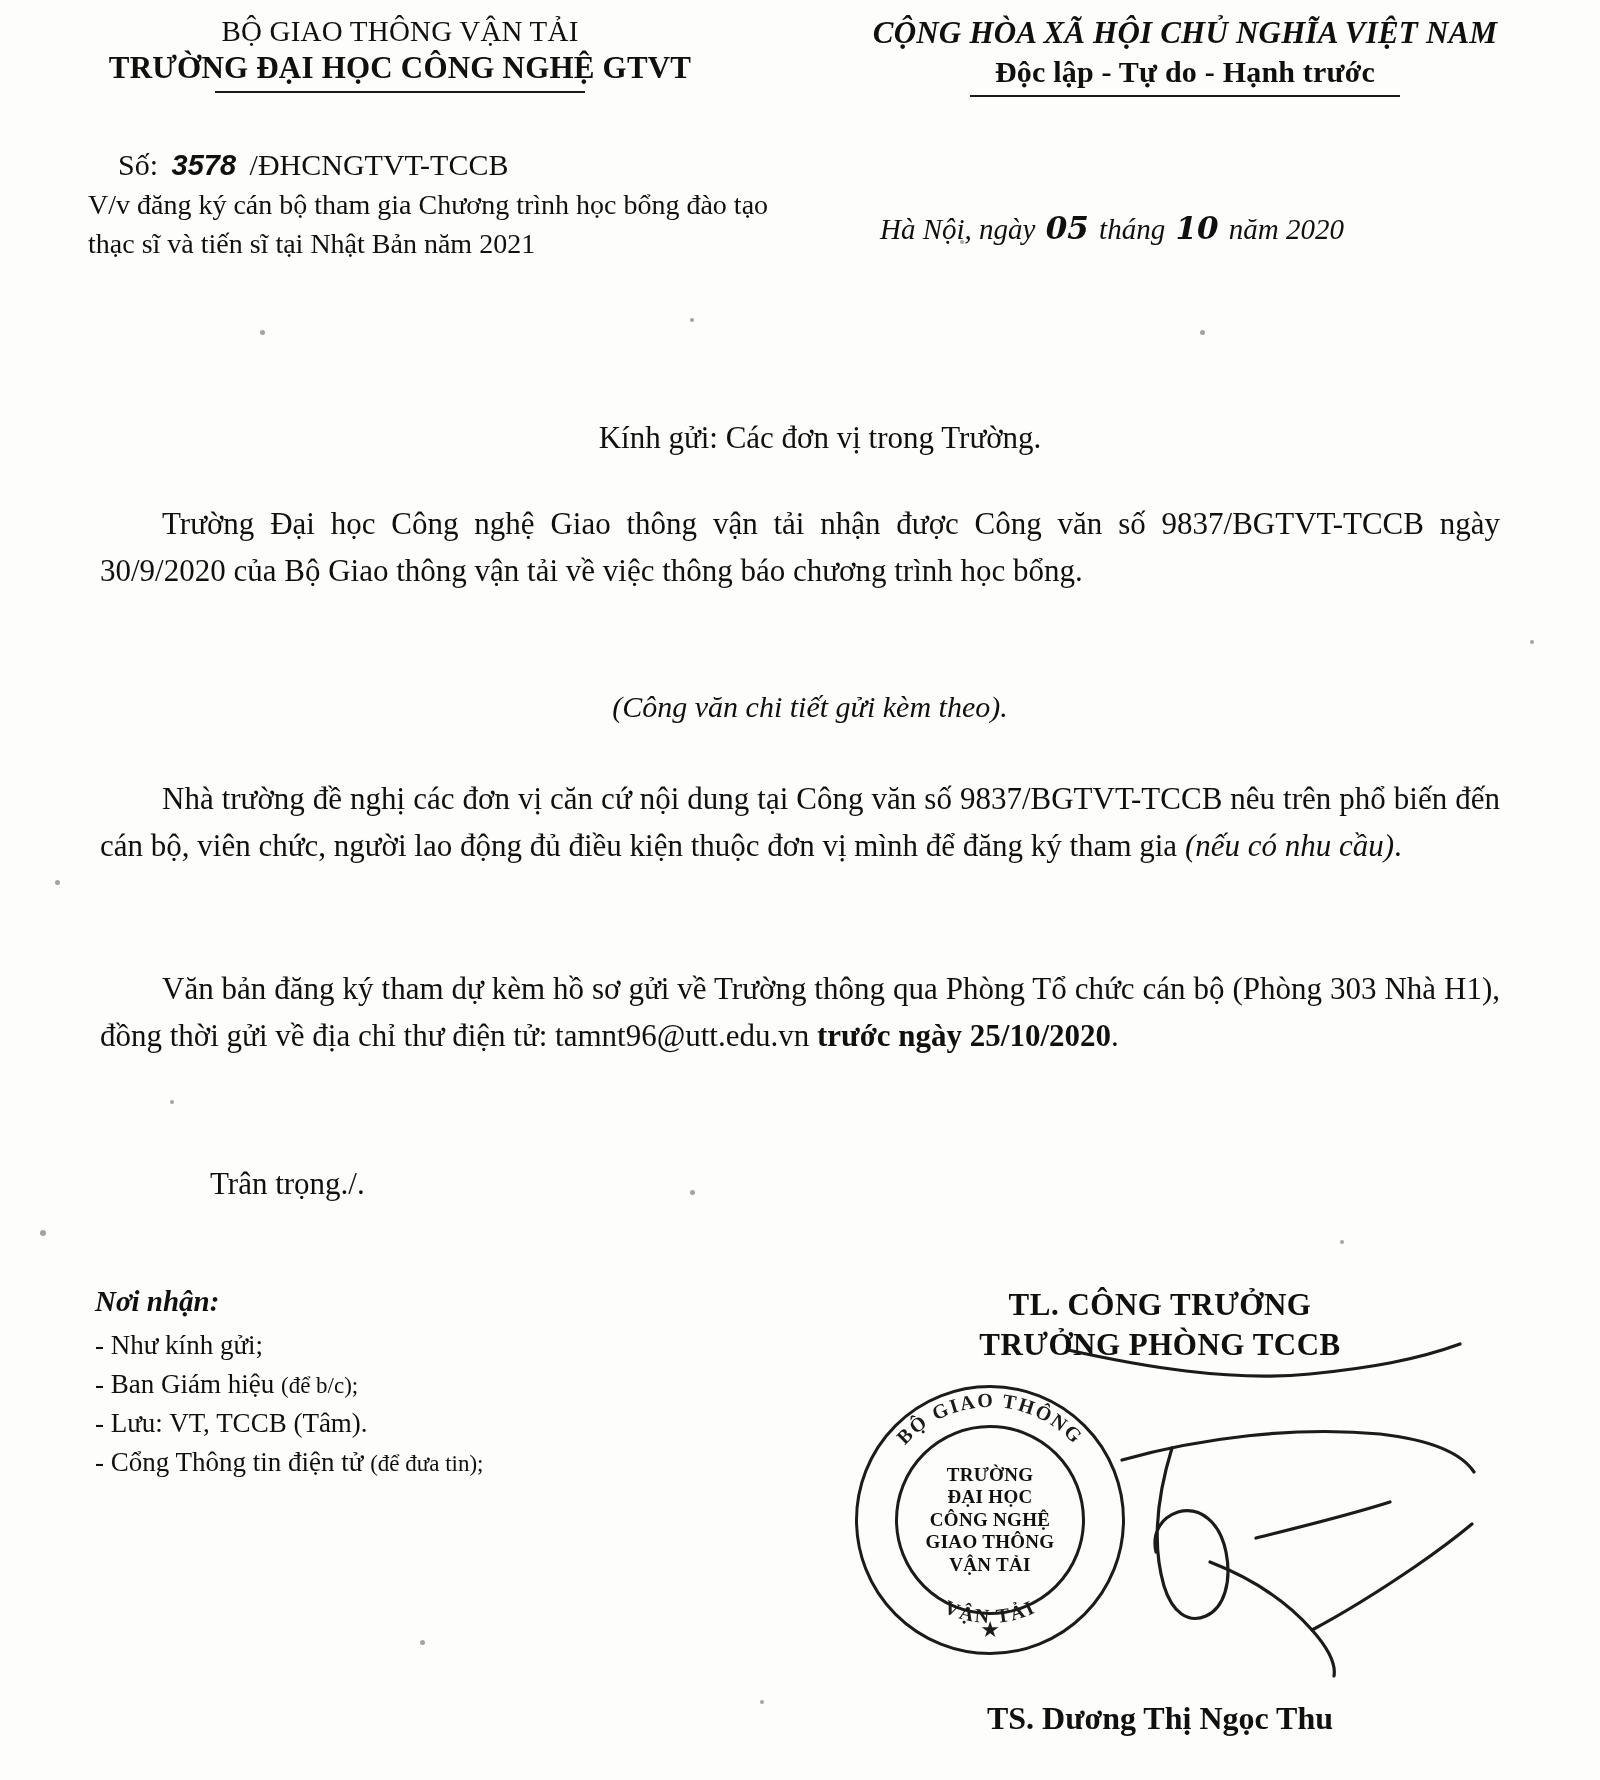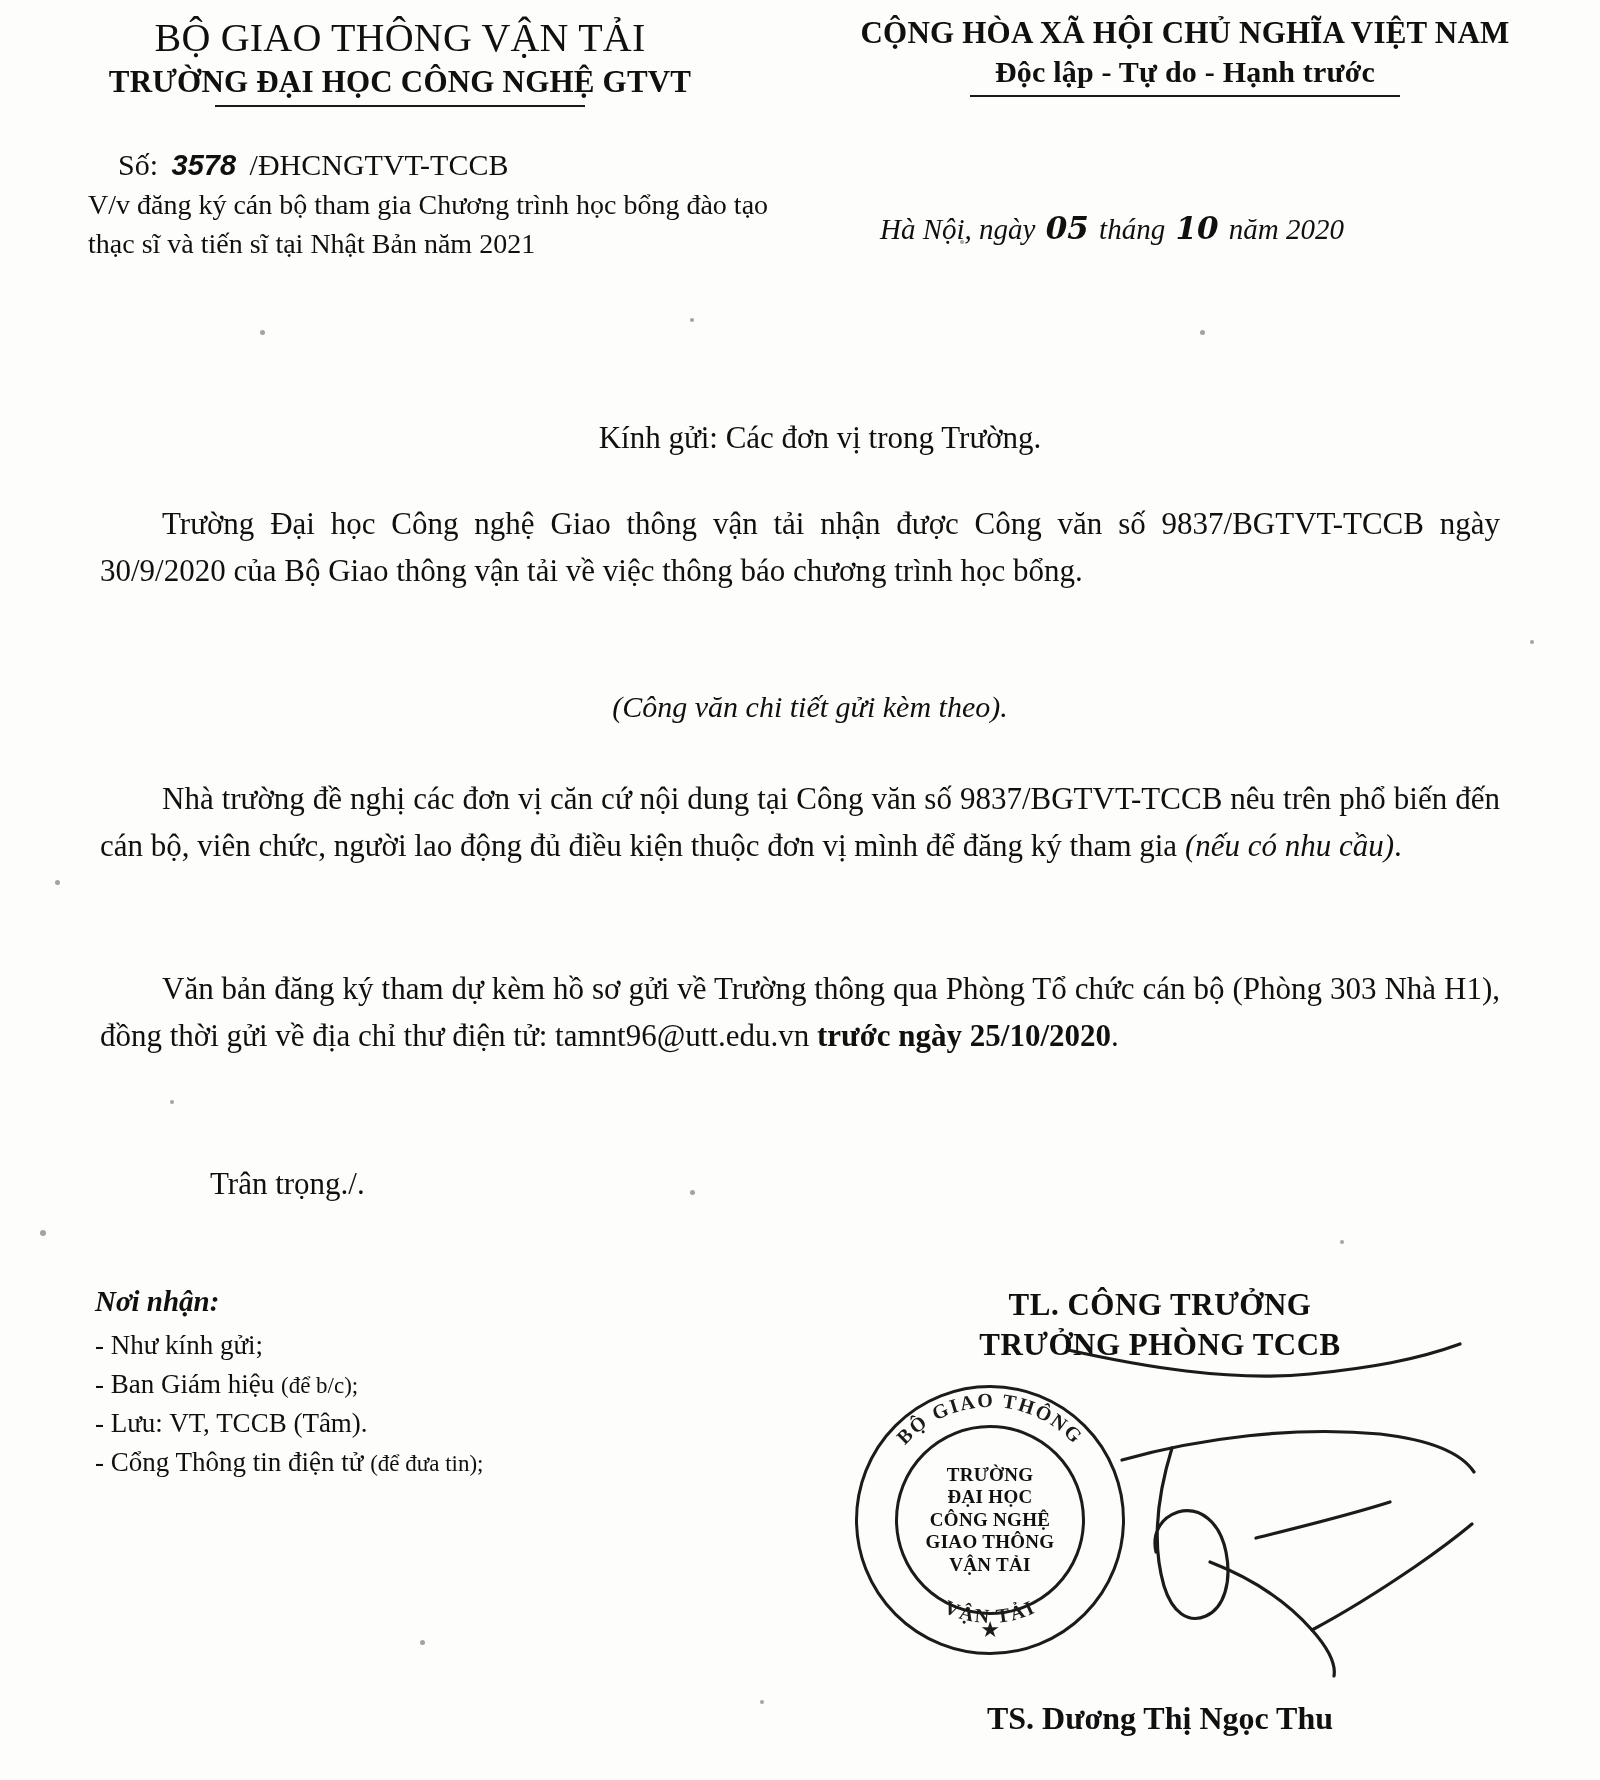--- a/index.html
+++ b/index.html
@@ -44,35 +44,36 @@
     text-align: center;
     padding-left: 30px;
     box-sizing: border-box;
   }
   .hdr-right {
     width: 830px;
     text-align: center;
     box-sizing: border-box;
   }
   .org-line1 {
-    font-size: 40px;
+    font-size: 29px;
     letter-spacing: .2px;
     line-height: 1.22;
   }
   .org-line2 {
     font-size: 31px;
     font-weight: bold;
     line-height: 1.22;
     letter-spacing: .2px;
   }
   .nation-line1 {
     font-size: 31px;
     font-weight: bold;
     line-height: 1.22;
     letter-spacing: .2px;
+    font-style: italic;
   }
   .nation-line2 {
     font-size: 30px;
     font-weight: bold;
     line-height: 1.3;
     letter-spacing: .2px;
   }
   .rule {
     height: 2px;
     background: #1a1a1a;

